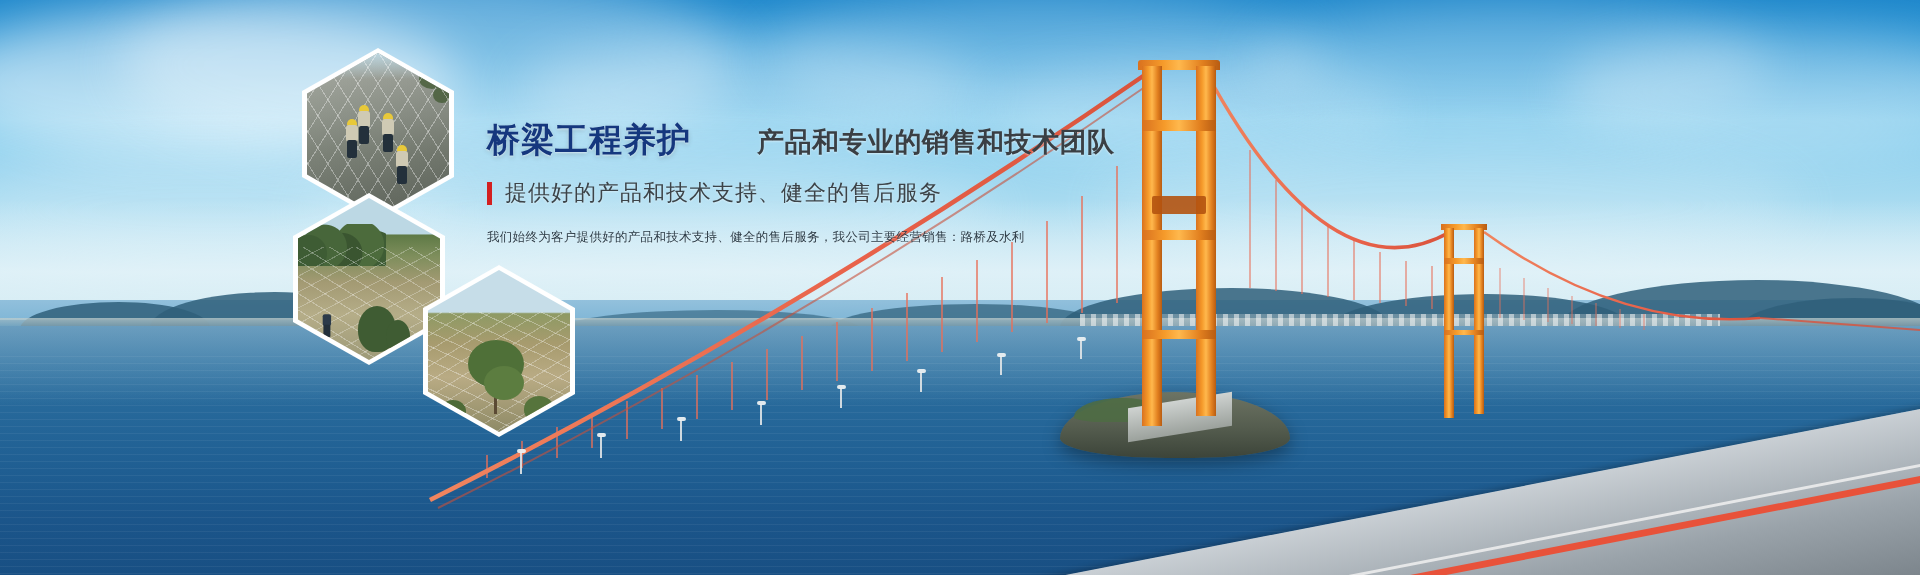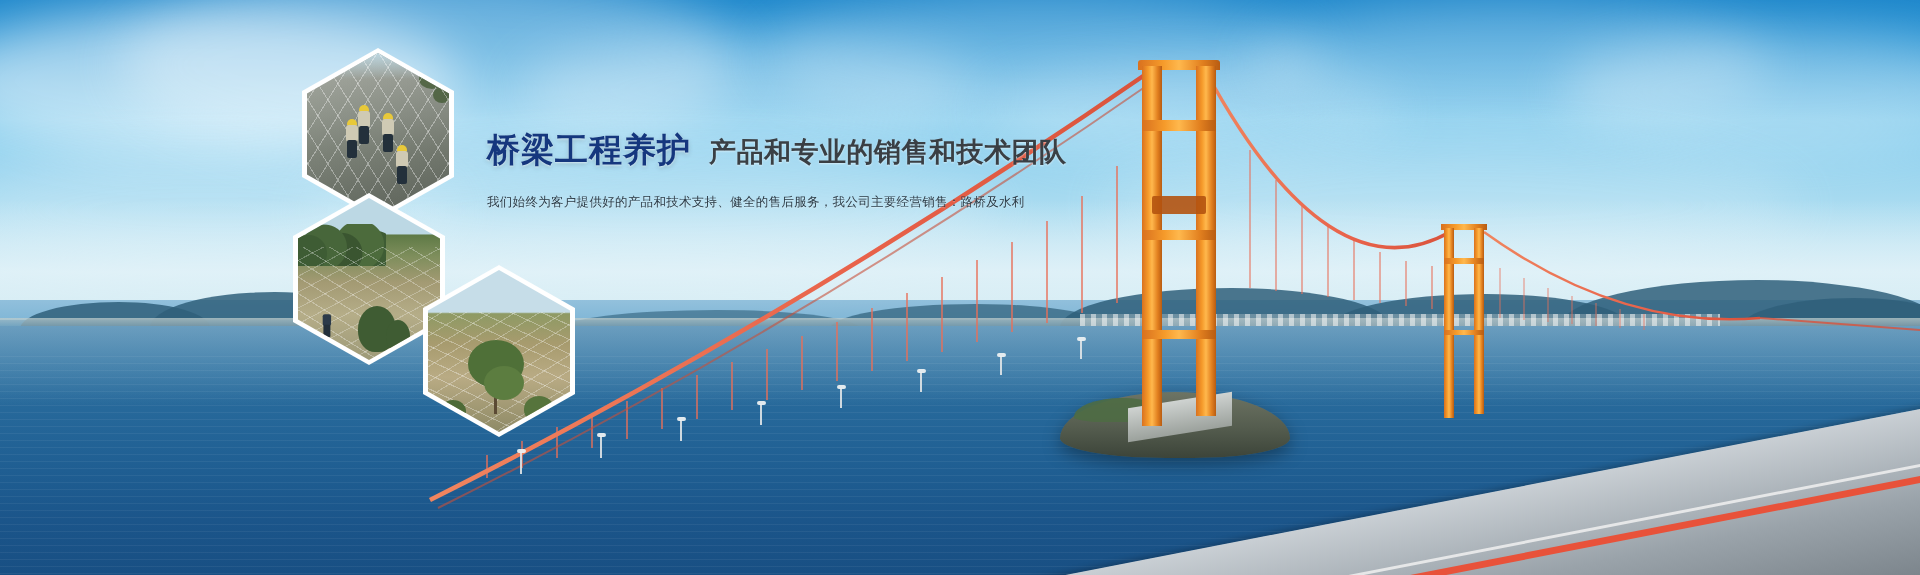--- a/index.html
+++ b/index.html
@@ -313,21 +313,21 @@
   }
   .slope-tree-crown {
     position:absolute; border-radius:50%;
     background:#4f7038;
   }
 
   
   .copy {
     position: absolute;
     left: 487px;
-    top: 128px;
+    top: 118px;
     width: 560px;
   }
   .headline {
     display: flex;
     align-items: baseline;
     gap: 18px;
     white-space: nowrap;
   }
   .headline .main {
     font-size: 33px;
@@ -335,20 +335,21 @@
     color: #15377e;
     letter-spacing: 1px;
     text-shadow: 0 1px 2px rgba(255,255,255,.55), 0 2px 5px rgba(0,0,0,.18);
   }
   .headline .alt {
     font-size: 27px;
     font-weight: bold;
     color: #3a3f44;
     letter-spacing: 0.5px;
     text-shadow: 0 1px 2px rgba(255,255,255,.5);
+    margin-left: 48px;
   }
   .subline {
     display: flex;
     align-items: center;
     margin-top: 15px;
     white-space: nowrap;
   }
   .subline .bar {
     width: 5px;
     height: 23px;
@@ -568,19 +569,23 @@
       </div>
     </div>
   </div>
 
   <div class="copy">
     <div class="headline">
       <span class="main">桥梁工程养护</span>
       <span class="alt">产品和专业的销售和技术团队</span>
     </div>
 
+    <div class="subline">
+      <span class="bar"></span>
+      <span class="txt">提供好的产品和技术支持、健全的售后服务</span>
+    </div>
 
     <div class="paragraph">
       <span class="pline">我们始终为客户提供好的产品和技术支持、健全的售后服务，我公司主要经营销售：路桥及水利</span>
     </div>
   </div>
 
 </div>
 
 </body></html>

